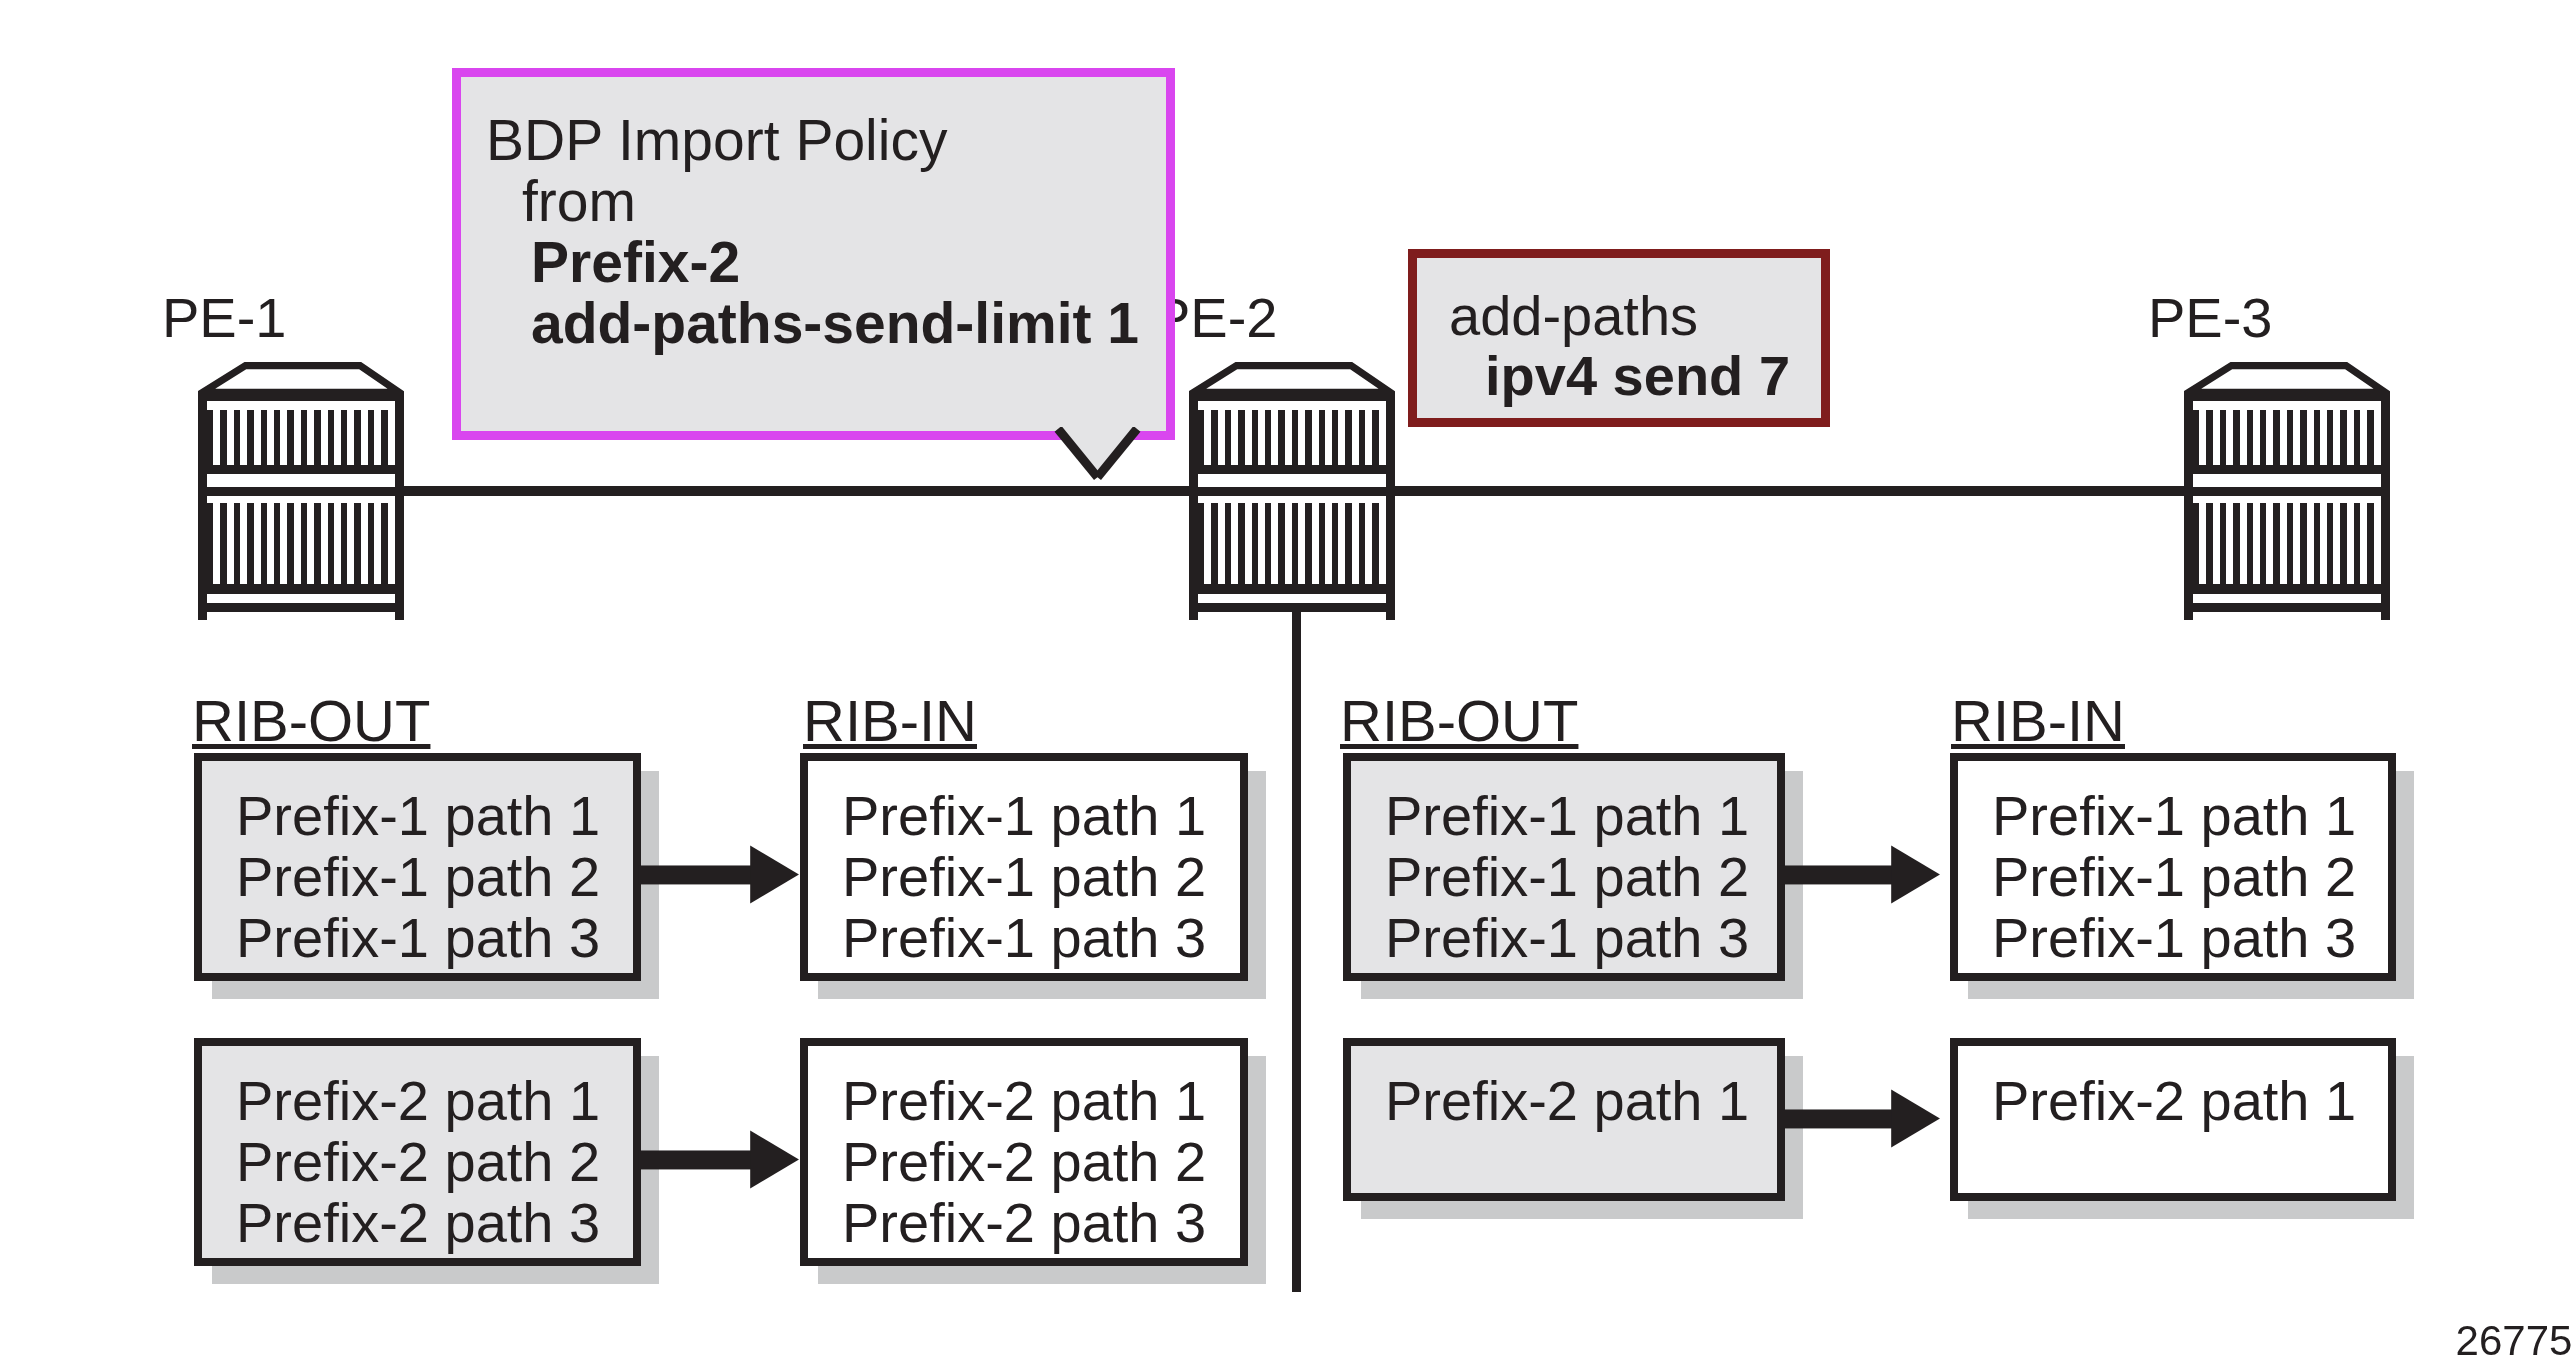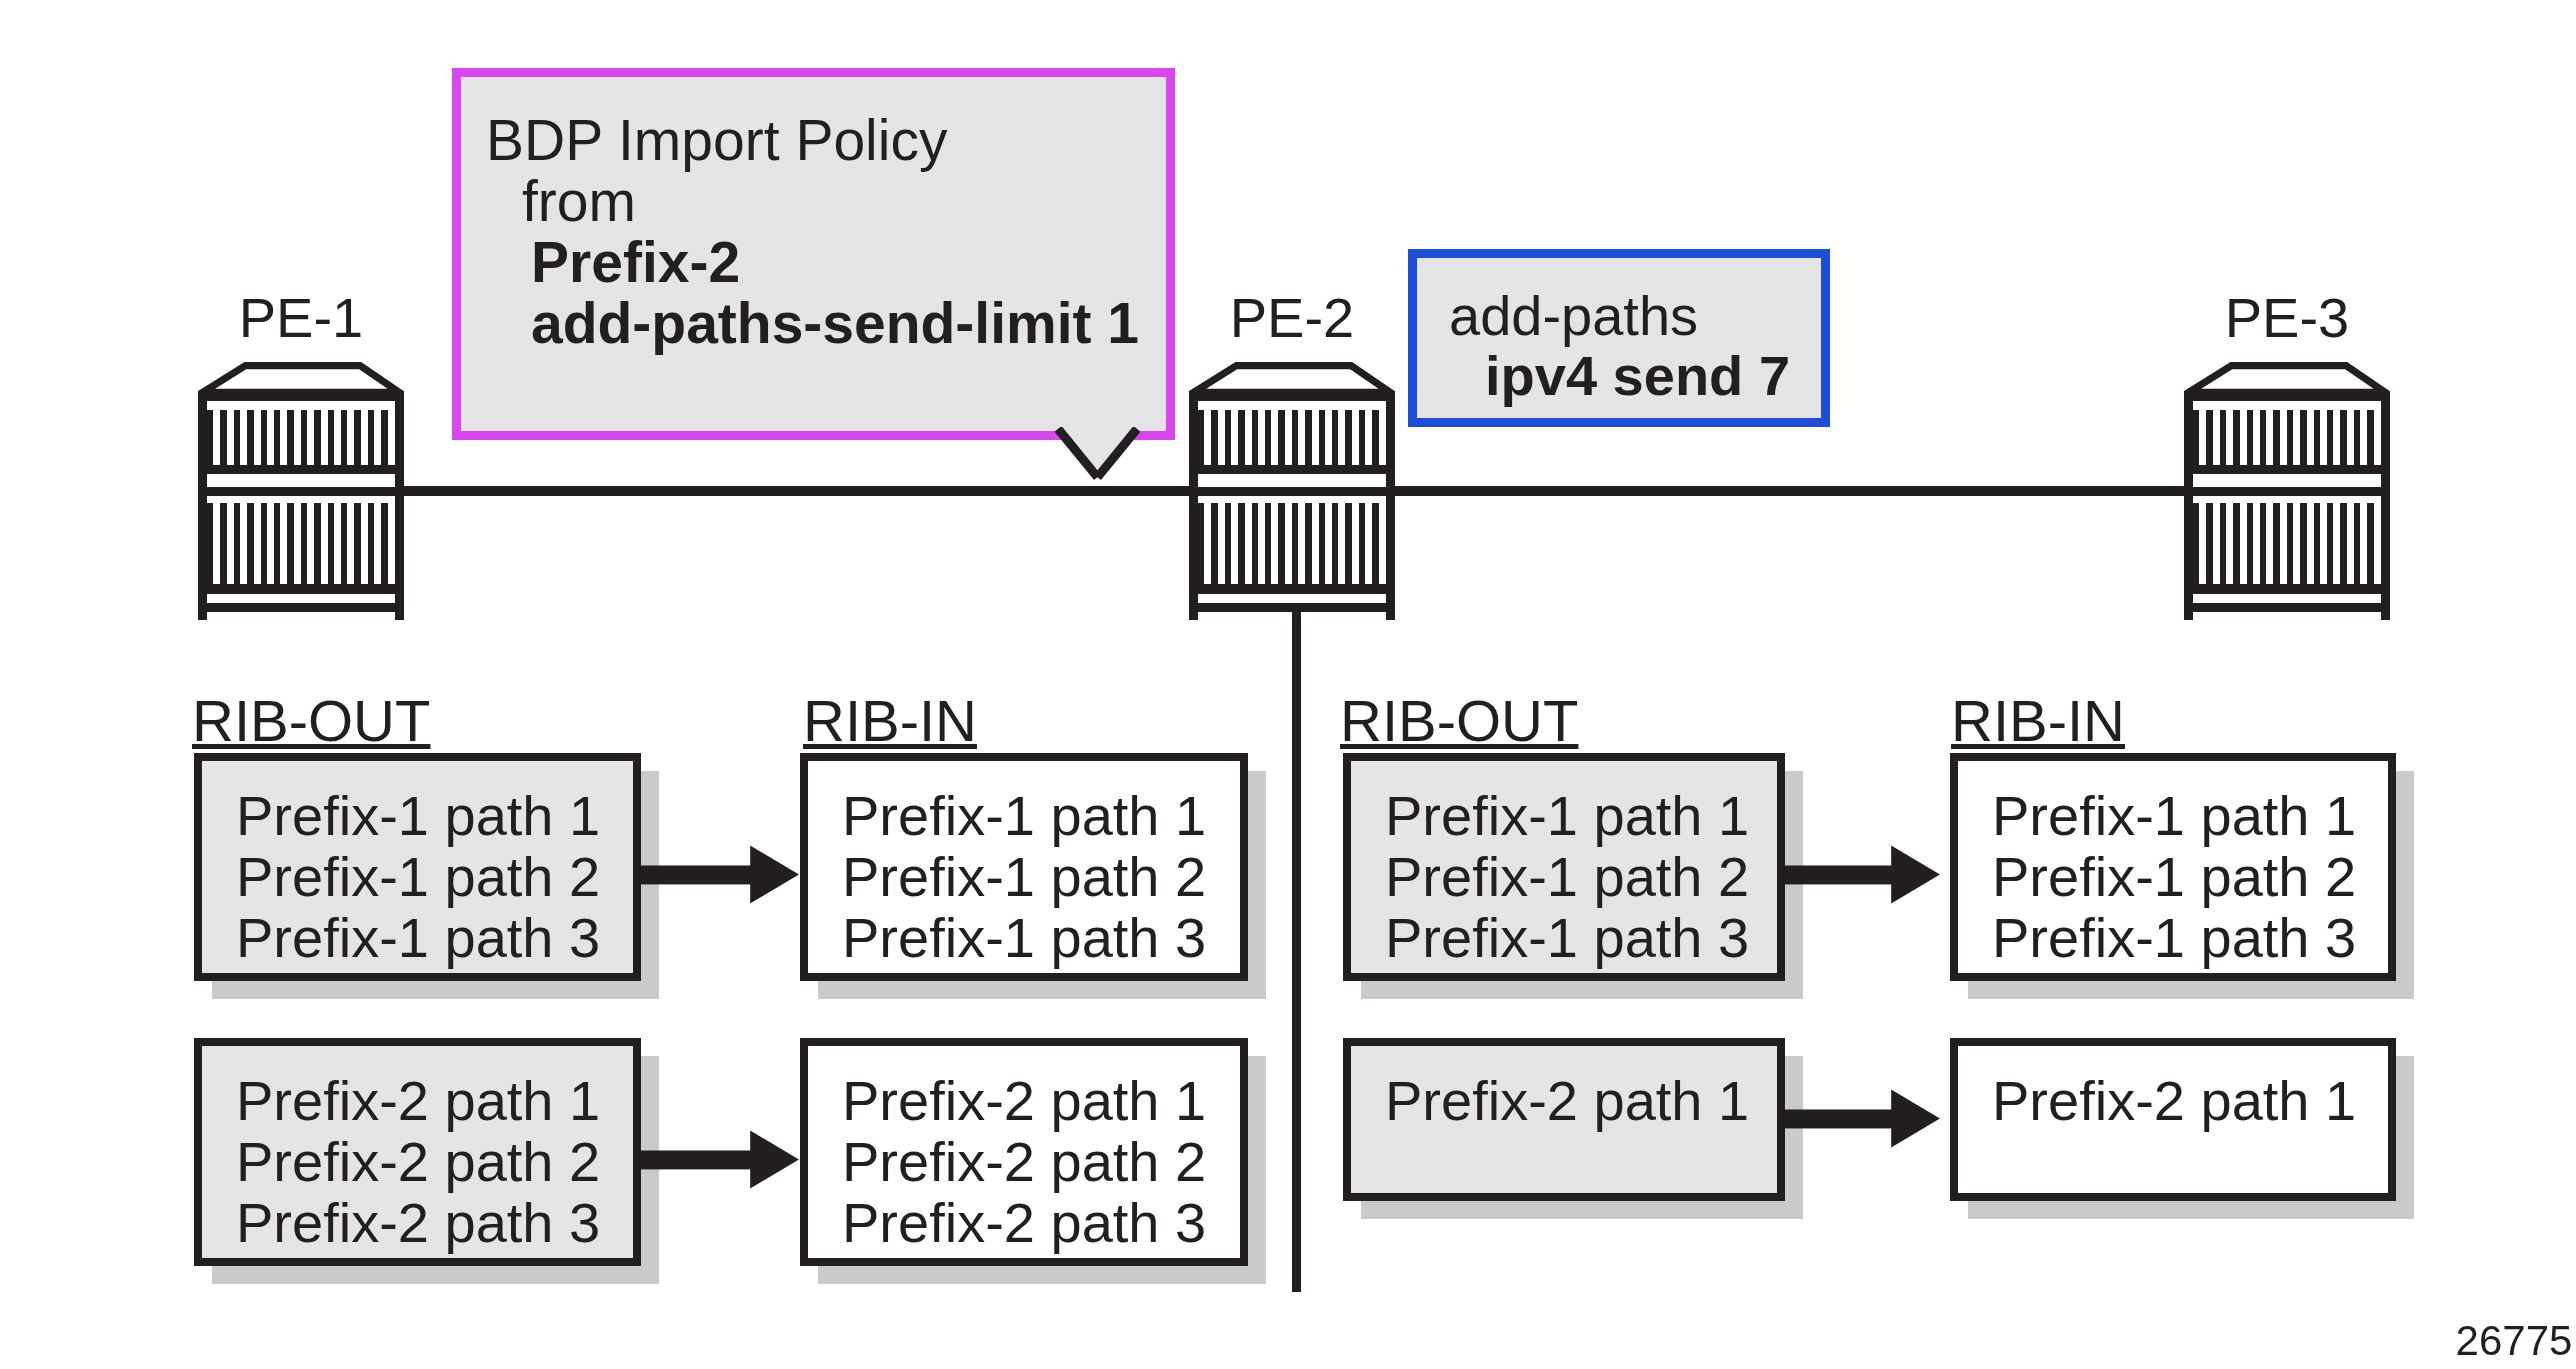--- a/index.html
+++ b/index.html
@@ -23,32 +23,32 @@
     font-size:57px;line-height:61px;white-space:nowrap;
   }
   .callout .ind0{margin-left:25px;}
   .callout .ind1{margin-left:61px;}
   .callout .ind2{margin-left:70px;}
   .bold{font-weight:bold;}
   .tail{position:absolute;left:1047px;top:427px;width:101px;height:61px;}
   
   .addpaths{
     position:absolute;left:1408px;top:249px;width:422px;height:178px;box-sizing:border-box;
-    background:#e4e4e6;border:9px solid #1d4ed8;padding-top:28px;
+    background:#e4e4e6;border:9px solid #7f1d1d;padding-top:28px;
     font-size:56px;line-height:60px;white-space:nowrap;
   }
   .addpaths .ind0{margin-left:32px;}
   .addpaths .ind1{margin-left:68px;}
   
   .linkline{position:absolute;left:301px;top:486px;width:1885px;height:10px;background:#231f20;}
   .divider{position:absolute;left:1292px;top:607px;width:9px;height:685px;background:#231f20;}
   
   .router{position:absolute;width:206px;height:258px;}
   .router .pe-label{
-    position:absolute;left:-36px;top:-72px;width:278px;text-align:center;
+    position:absolute;left:-36px;top:-72px;width:278px;text-align:left;
     font-size:56px;line-height:56px;
   }
   .router .lid{position:absolute;left:0;top:0;width:206px;height:34px;}
   .router .sideL,.router .sideR{position:absolute;top:30px;width:9px;height:228px;background:#231f20;}
   .router .sideL{left:0;}
   .router .sideR{left:197px;}
   .router .band{position:absolute;left:9px;width:188px;background:#231f20;}
   .router .b1{top:30px;height:9px;}
   .router .b2{top:103px;height:9px;}
   .router .b3{top:125px;height:9px;}

